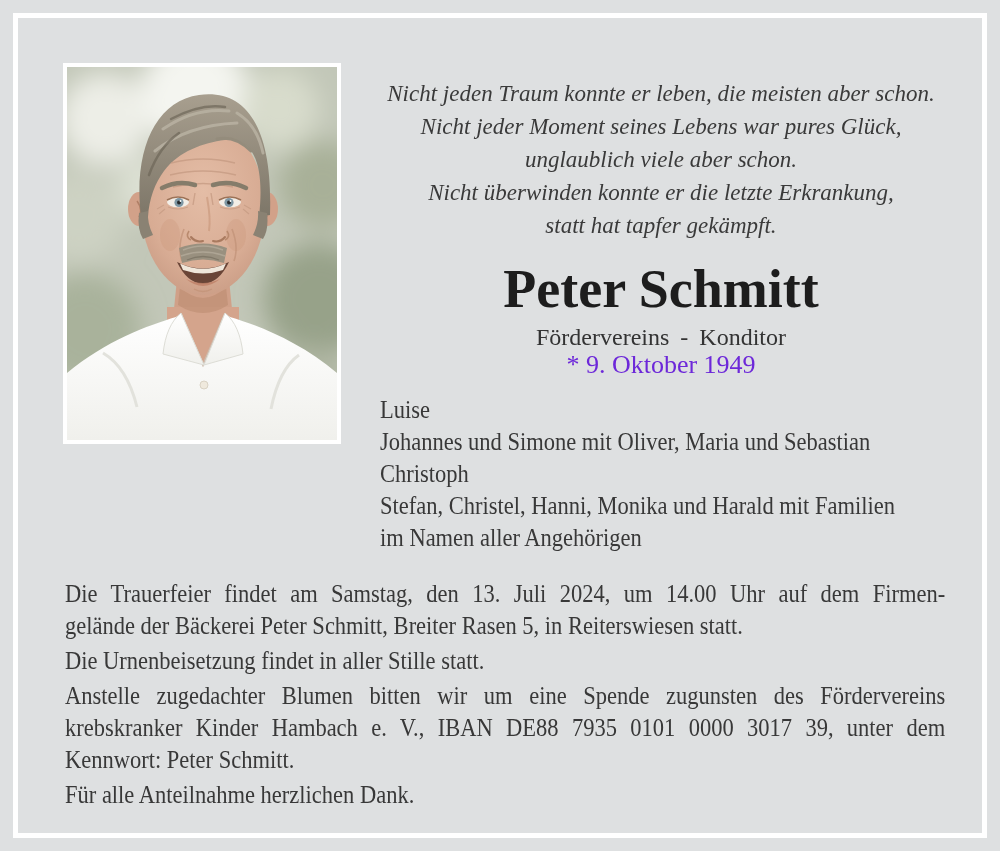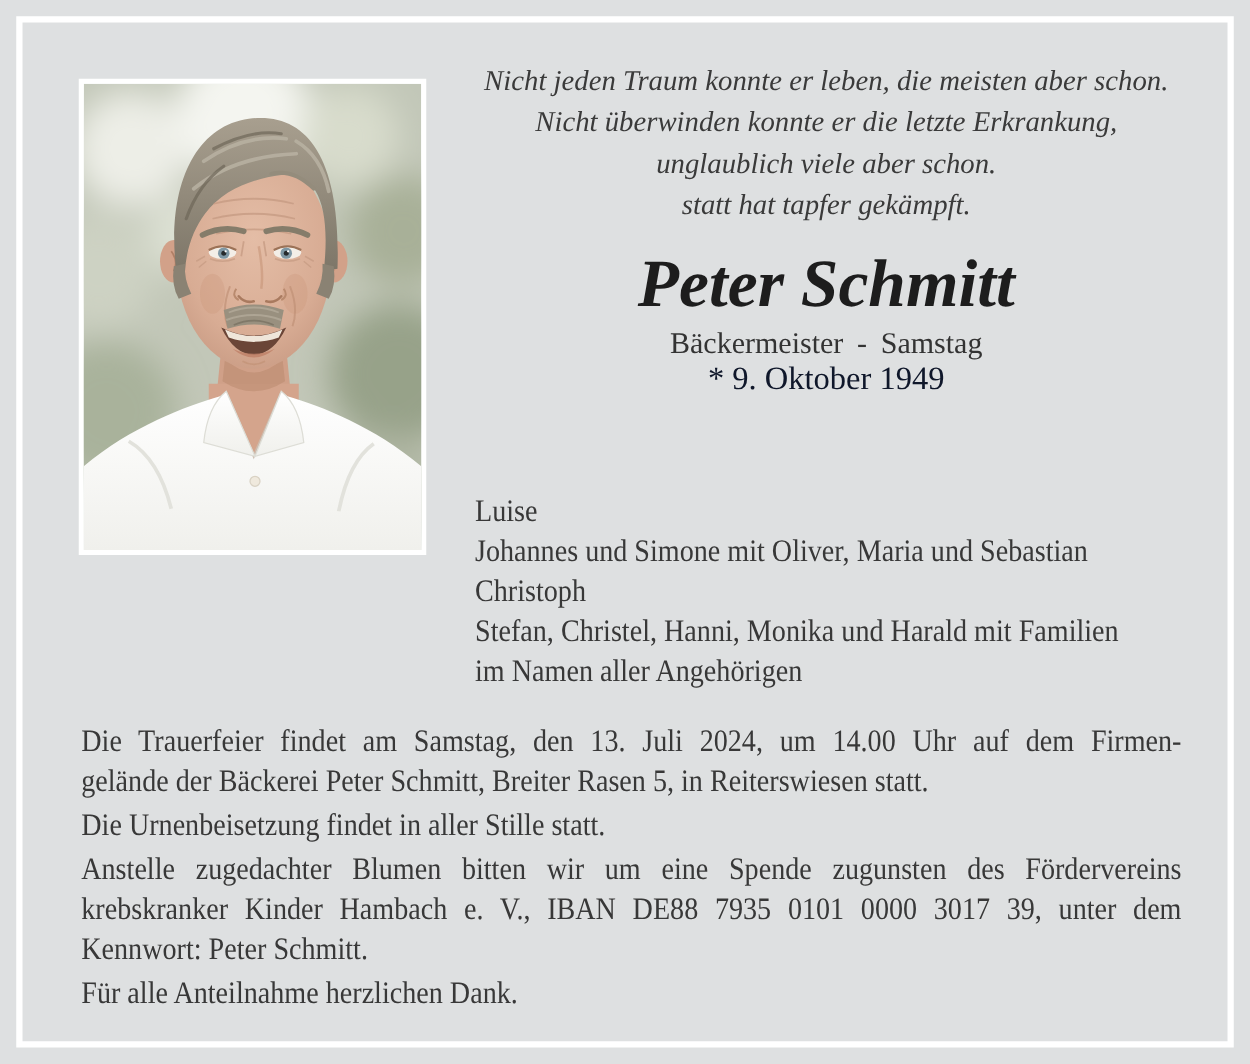--- a/index.html
+++ b/index.html
@@ -11,36 +11,36 @@
   .frame{
     position:absolute;left:13px;top:13px;right:13px;bottom:13px;
     border:5px solid #ffffff;pointer-events:none;
   }
   .photo-box{
     position:absolute;left:63px;top:63px;
     background:#ffffff;padding:4px;line-height:0;
   }
   .photo-box svg{display:block;}
   .header{
-    position:absolute;left:375px;top:48px;width:572px;
+    position:absolute;left:375px;top:77px;width:572px;
     text-align:center;color:#3c3c3c;
   }
   .ep-line{
     font-style:italic;font-size:23px;line-height:33px;white-space:nowrap;color:#3a3a3a;
   }
   .name{
-    font-weight:bold;font-style:italic;font-size:54px;line-height:62px;
+    font-weight:bold;font-size:54px;line-height:62px;
     margin-top:16px;color:#1d1d1d;white-space:nowrap;
   }
   .profession{
     font-size:24px;line-height:34px;word-spacing:5px;color:#333333;
   }
   .dates{
     font-size:26px;line-height:32px;margin-top:-5px;
-    display:flex;justify-content:center;gap:40px;color:#0f172a;white-space:nowrap;
+    display:flex;justify-content:center;gap:40px;color:#6d28d9;white-space:nowrap;
   }
   .mourners{
     position:absolute;left:380px;top:394px;
     font-size:25px;line-height:32px;color:#383838;
     white-space:nowrap;
     transform:scaleX(0.9);transform-origin:0 0;
   }
   .details{
     position:absolute;left:65px;top:578px;width:978px;
     font-size:25px;line-height:32px;color:#383838;
@@ -173,26 +173,27 @@
         <path d="M113,196.5 Q136,207 159,196.5 L156,203 Q136,210 116,203 Z" fill="#efe6da"></path>
         <path d="M119,212 Q136,220 153,212 Q136,226 119,212 Z" fill="#c08169" opacity=".85"></path>
         <path d="M127,222 Q136,227 145,222" stroke="#c09073" stroke-width="1.4" fill="none" opacity=".6"></path>
       </g>
     </svg>
   </div>
 
   <div class="header">
     <div class="epigraph">
       <div class="ep-line">Nicht jeden Traum konnte er leben, die meisten aber schon.</div>
+      <div class="ep-line">Nicht jeder Moment seines Lebens war pures Glück,</div>
+      <div class="ep-line">unglaublich viele aber schon.</div>
       <div class="ep-line">Nicht überwinden konnte er die letzte Erkrankung,</div>
-      <div class="ep-line">unglaublich viele aber schon.</div>
       <div class="ep-line">statt hat tapfer gekämpft.</div>
     </div>
     <div class="name">Peter Schmitt</div>
-    <div class="profession">Bäckermeister - Samstag</div>
+    <div class="profession">Fördervereins - Konditor</div>
     <div class="dates">
       <span>* 9. Oktober 1949</span>
     </div>
   </div>
 
   <div class="mourners">
     <div>Luise</div>
     <div>Johannes und Simone mit Oliver, Maria und Sebastian</div>
     <div>Christoph</div>
     <div>Stefan, Christel, Hanni, Monika und Harald mit Familien</div>

